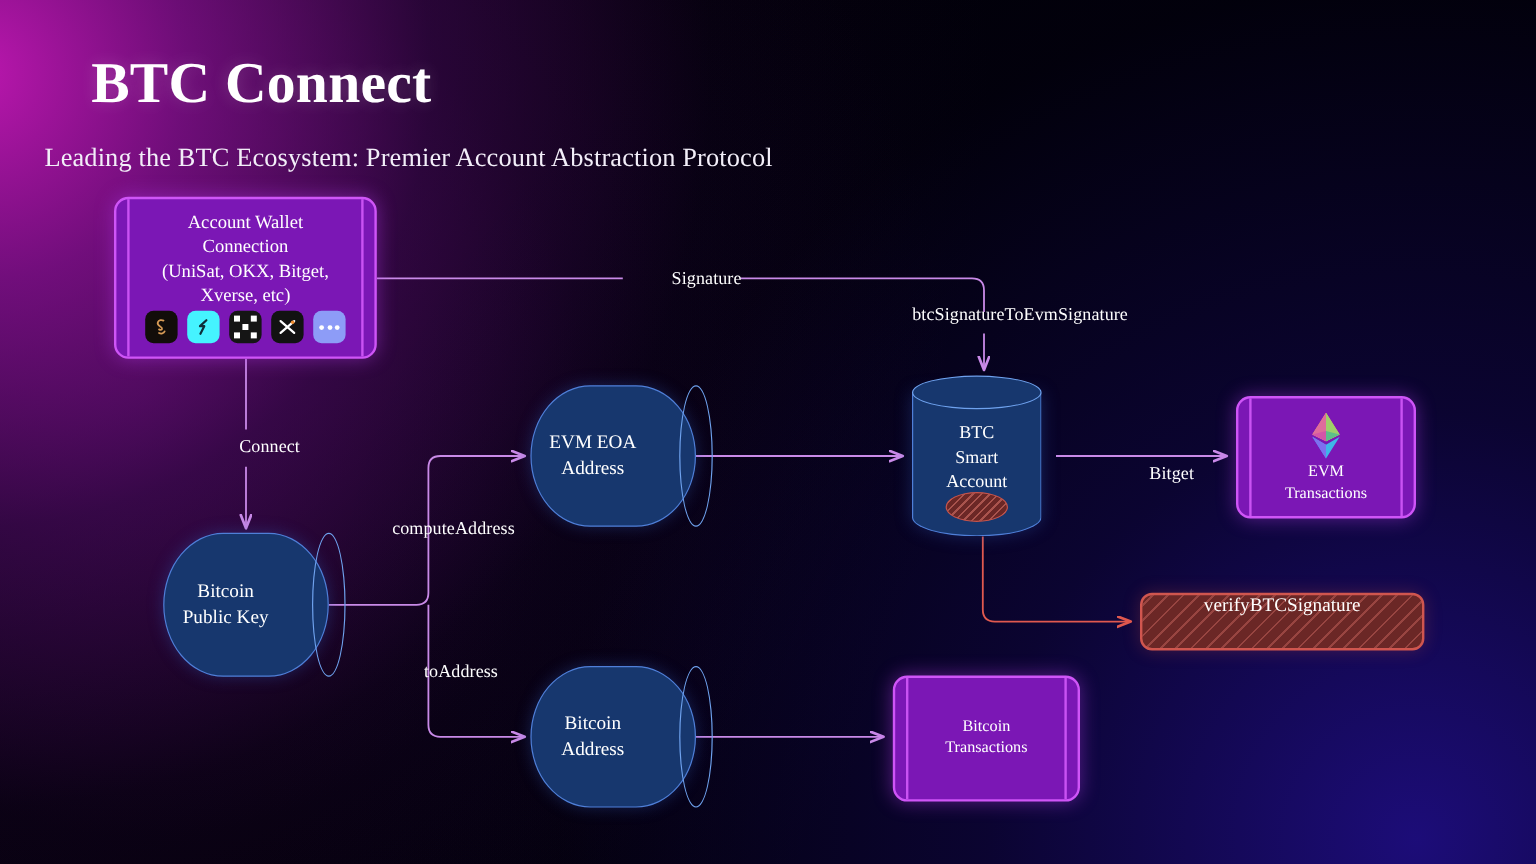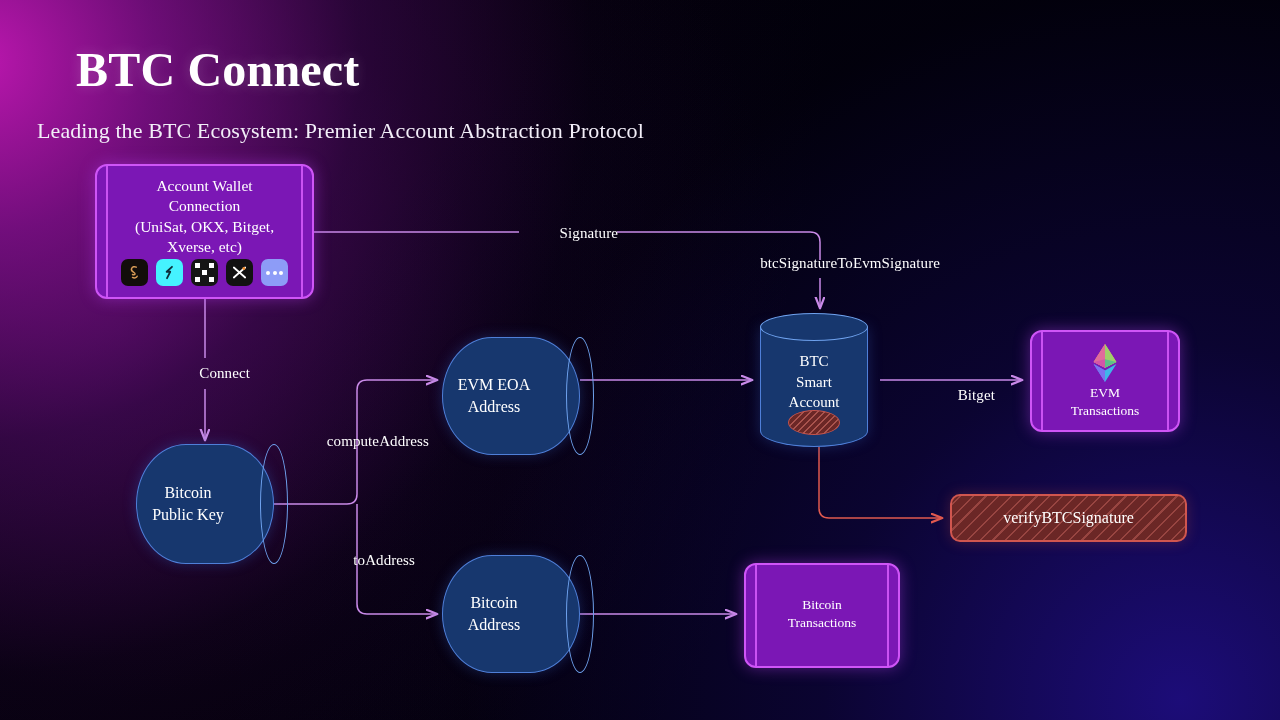--- a/index.html
+++ b/index.html
@@ -112,21 +112,21 @@
   
   #verify-box {
     position: absolute; left: 950px; top: 494px; width: 237px; height: 48px;
     border-radius: 10px;
     border: 2px solid #d0564f;
     background-color: #6b2726;
     background-image: repeating-linear-gradient(-45deg,
        rgba(214,110,102,0.42) 0px, rgba(214,110,102,0.42) 1.6px,
        rgba(0,0,0,0) 1.6px, rgba(0,0,0,0) 9px);
     box-shadow: 0 0 14px rgba(190,70,60,0.30);
-    display: flex; align-items: center; justify-content: center;
+    display: flex; justify-content: center;
   }
   #verify-box span { color: #ffffff; font-size: 16px; }
 
   
   .hcyl {
     position: absolute;
   }
   .hcyl .body {
     position: absolute; left: 0; top: 0; right: 0; bottom: 0;
     background: #17376e;
@@ -284,21 +284,21 @@
 
   <div class="hcyl" id="pubkey" style="left:136px; top:444px; width:138px; height:120px;">
     <div class="body"></div>
     <div class="cap" style="right:-14px; width:28px;"></div>
     <div class="txt">
       <div>Bitcoin</div>
       <div>Public Key</div>
     </div>
   </div>
 
-  <div class="hcyl" id="evm-eoa" style="left:442px; top:321px; width:138px; height:118px;margin-top:16px;">
+  <div class="hcyl" id="evm-eoa" style="left:442px; top:321px; width:138px; height:118px;">
     <div class="body"></div>
     <div class="cap" style="right:-14px; width:28px;"></div>
     <div class="txt">
       <div>EVM EOA</div>
       <div>Address</div>
     </div>
   </div>
 
   <div class="hcyl" id="btc-addr" style="left:442px; top:555px; width:138px; height:118px;">
     <div class="body"></div>

